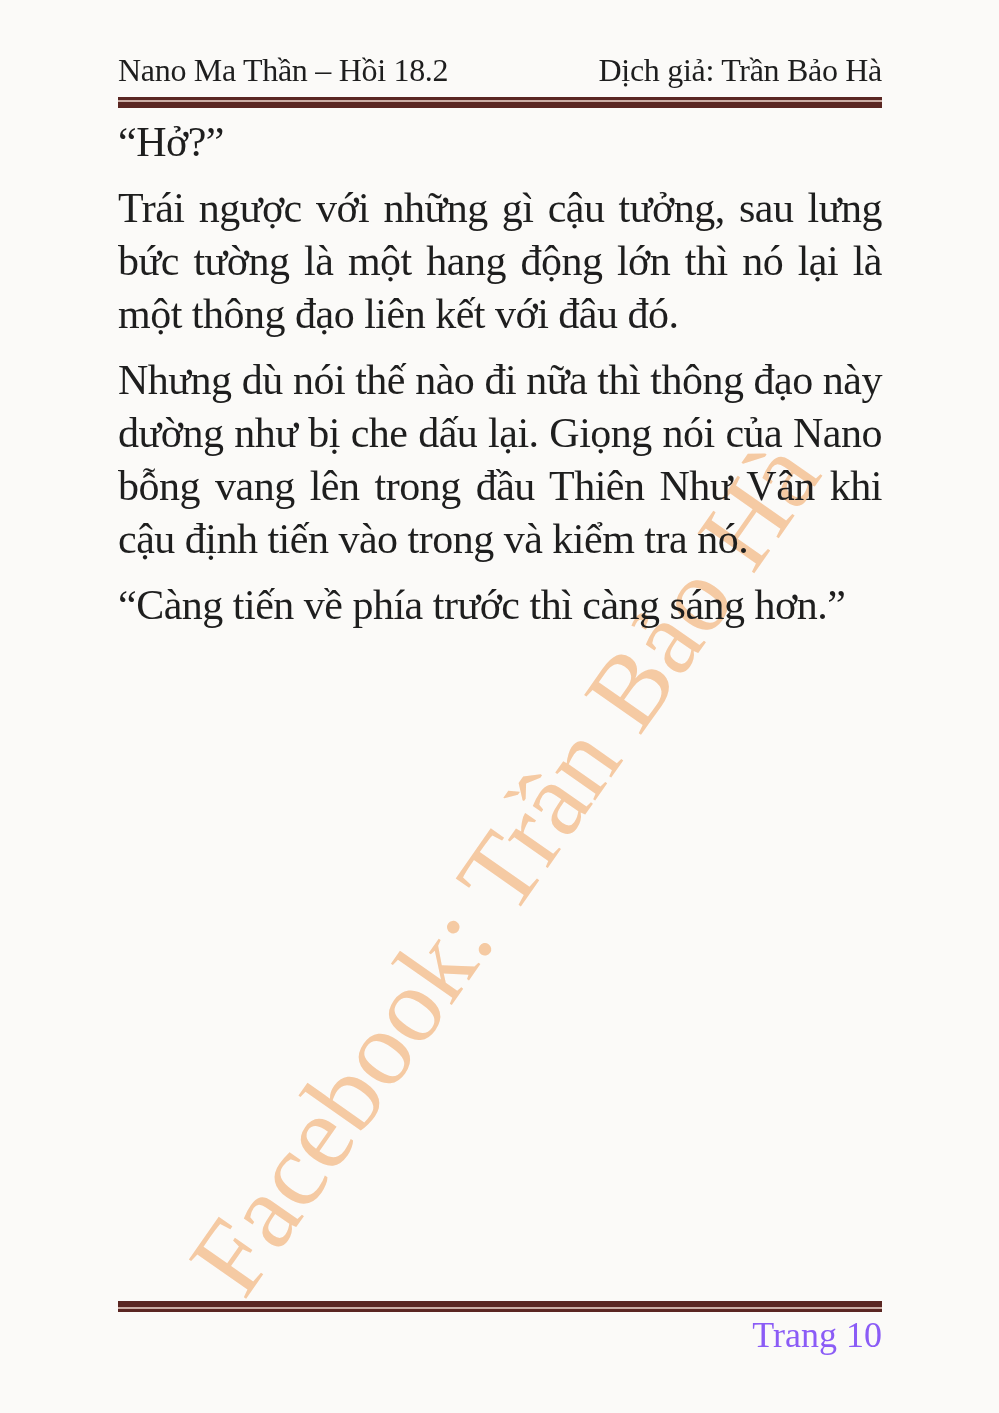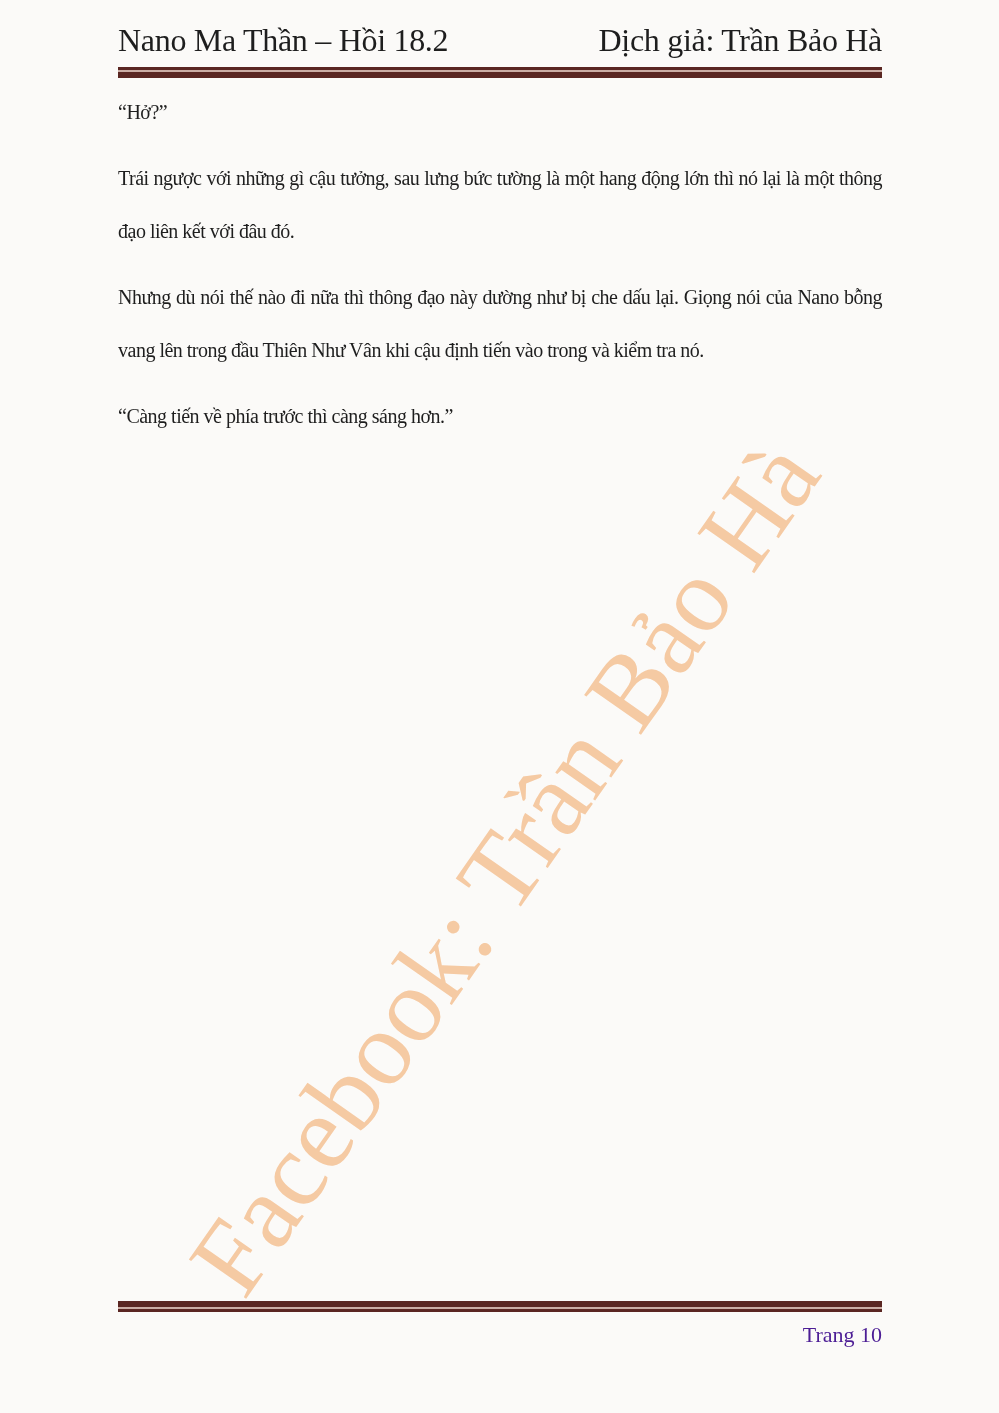--- a/index.html
+++ b/index.html
@@ -6,40 +6,40 @@
   body{
     width:999px;height:1413px;
     background:#fbfaf8;
     font-family:"Liberation Serif","DejaVu Serif",serif;
     color:#1e1e1e;
     position:relative;
     overflow:hidden;
   }
   .page{
     position:absolute;inset:0;
-    padding:20px 117px 0 118px;
+    padding:50px 117px 0 118px;
     box-sizing:border-box;
   }
   
   .hdr{
     display:flex;justify-content:space-between;align-items:baseline;
     font-size:32px;line-height:40px;letter-spacing:-0.3px;
     position:relative;z-index:2;
   }
   .rule{margin-top:7px;position:relative;z-index:2;}
   .rule .s1{height:3px;background:#5a2622;}
   .rule .s2{height:2px;background:#cbada5;}
   .rule .s3{height:6px;background:#5a2622;}
   .rule-footer .s1{height:6px;background:#5a2622;}
   .rule-footer .s2{height:2px;background:#cbada5;}
   .rule-footer .s3{height:3px;background:#5a2622;}
   
   .content{margin-top:8px;position:relative;z-index:1;}
   .content p{
-    font-size:20px;line-height:53px;letter-spacing:-0.5px;
+    font-size:42px;line-height:53px;letter-spacing:-0.5px;
     text-align:justify;
     margin:0 0 13px 0;
   }
   
   .watermark{
     position:absolute;
     left:505px;top:868px;
     transform:translate(-50%,-50%) rotate(-55deg);
     transform-origin:center;
     font-size:106px;
@@ -50,23 +50,23 @@
     pointer-events:none;
     letter-spacing:0px;
   }
   
   .footer{
     position:absolute;left:118px;right:117px;top:1301px;
     z-index:2;
   }
   .footer .page-num{
     text-align:right;
-    font-size:22px;line-height:34px;
+    font-size:36px;line-height:34px;
     margin-top:6px;
-    color:#4c1d95;
+    color:#8b5cf6;
   }
 </style>
 </head>
 <body>
 
 <div class="watermark">Facebook: Trần Bảo Hà</div>
 
 <div class="page">
 
   <div class="hdr">

